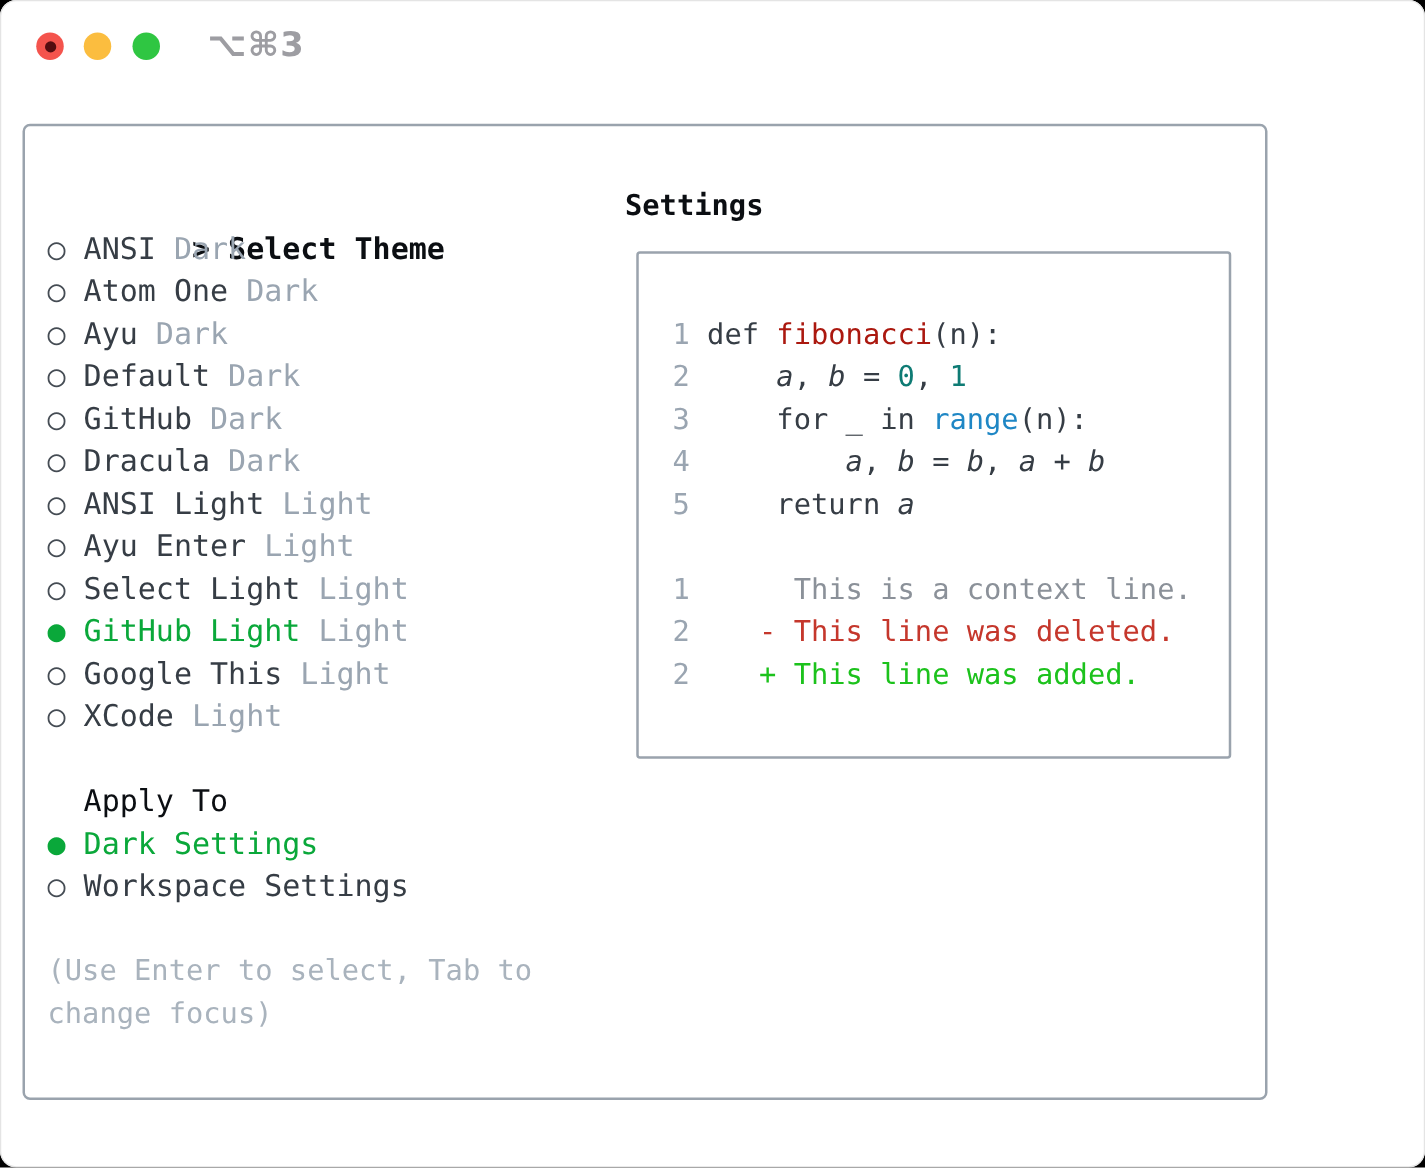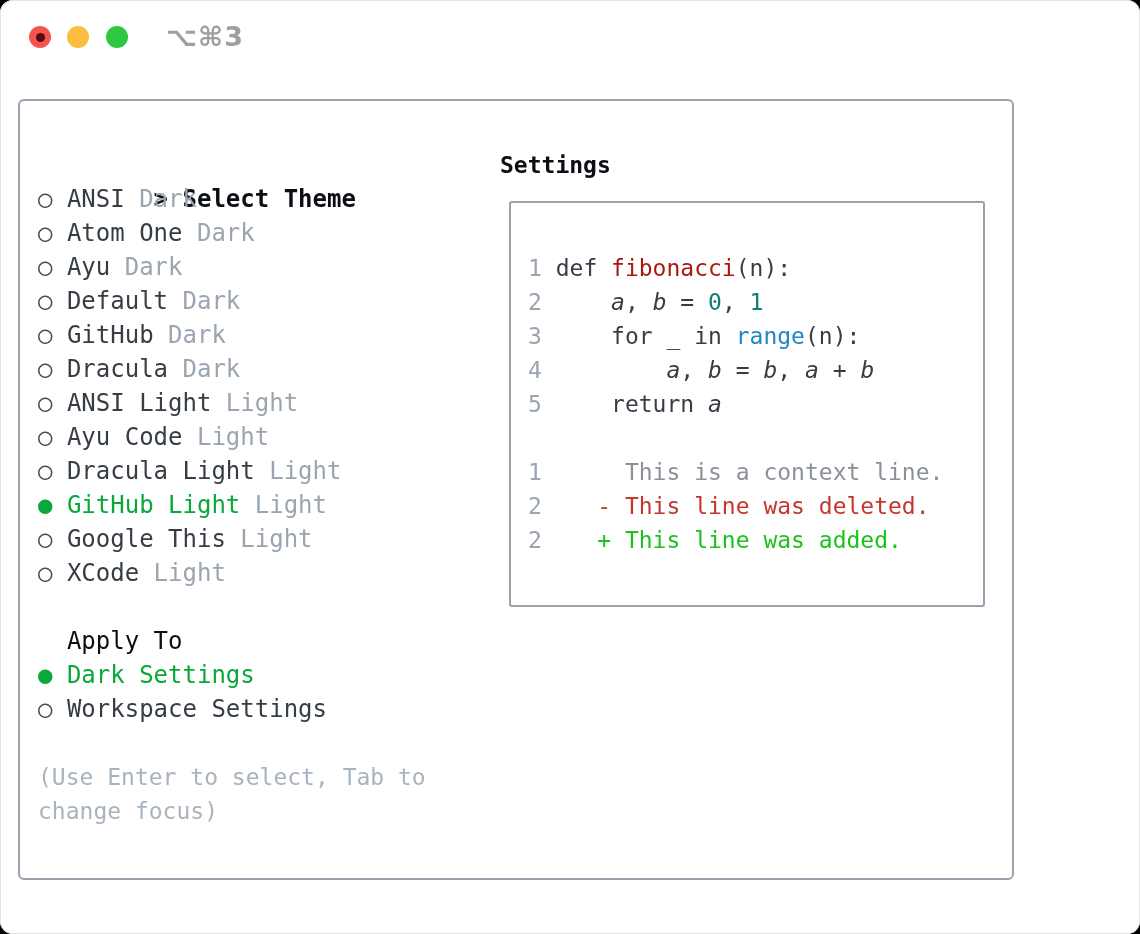--- a/index.html
+++ b/index.html
@@ -40,21 +40,21 @@
   .opt-name.sel{color:var(--accent_green)}
   .variant{color:var(--muted_gray)}
   .section-title{padding-left:2ch;color:var(--title_black)}
   .spacer{height:34px}
   .help{font-size:23px;line-height:34px;color:var(--help_gray);white-space:normal}
   
   .preview-title{position:absolute;left:480px;top:47px;height:34px;line-height:34px;
     font-size:23px;font-weight:bold;color:var(--title_black)}
   .preview-box{position:absolute;left:489px;top:100px;width:472px;height:402px;
     border:2px solid var(--border_gray);border-radius:3px;background:#fff;overflow:hidden}
-  .plines{padding:48px 0 0 17px}
+  .plines{padding:48px 0 0 27px}
   .pline{height:34px;line-height:34px;font-size:23px;white-space:pre}
   .ln{display:inline-block;width:2ch;color:var(--muted_gray)}
   .seg-code{color:var(--text_dark)}
   .seg-func{color:var(--function_red)}
   .seg-builtin{color:var(--builtin_blue)}
   .seg-num{color:var(--number_teal)}
   .seg-context{color:var(--context_gray)}
   .seg-removed{color:var(--diff_removed)}
   .seg-added{color:var(--diff_added)}
   .italic{font-style:italic}
@@ -81,22 +81,22 @@
       </div>
 
       <div id="theme-list">
           <div class="row"><span class="radio">○</span><span class="opt-name">ANSI</span><span class="variant"> Dark</span></div>
           <div class="row"><span class="radio">○</span><span class="opt-name">Atom One</span><span class="variant"> Dark</span></div>
           <div class="row"><span class="radio">○</span><span class="opt-name">Ayu</span><span class="variant"> Dark</span></div>
           <div class="row"><span class="radio">○</span><span class="opt-name">Default</span><span class="variant"> Dark</span></div>
           <div class="row"><span class="radio">○</span><span class="opt-name">GitHub</span><span class="variant"> Dark</span></div>
           <div class="row"><span class="radio">○</span><span class="opt-name">Dracula</span><span class="variant"> Dark</span></div>
           <div class="row"><span class="radio">○</span><span class="opt-name">ANSI Light</span><span class="variant"> Light</span></div>
-          <div class="row"><span class="radio">○</span><span class="opt-name">Ayu Code</span><span class="variant"> Light</span></div>
-          <div class="row"><span class="radio">○</span><span class="opt-name">Dracula Light</span><span class="variant"> Light</span></div>
+          <div class="row"><span class="radio">○</span><span class="opt-name">Ayu Enter</span><span class="variant"> Light</span></div>
+          <div class="row"><span class="radio">○</span><span class="opt-name">Select Light</span><span class="variant"> Light</span></div>
           <div class="row"><span class="radio sel">●</span><span class="opt-name sel">GitHub Light</span><span class="variant"> Light</span></div>
           <div class="row"><span class="radio">○</span><span class="opt-name">Google This</span><span class="variant"> Light</span></div>
           <div class="row"><span class="radio">○</span><span class="opt-name">XCode</span><span class="variant"> Light</span></div>
         </div>
 
       <div class="spacer"></div>
 
       <div class="row section-title">Apply To</div>
 
       <div id="apply-list">

